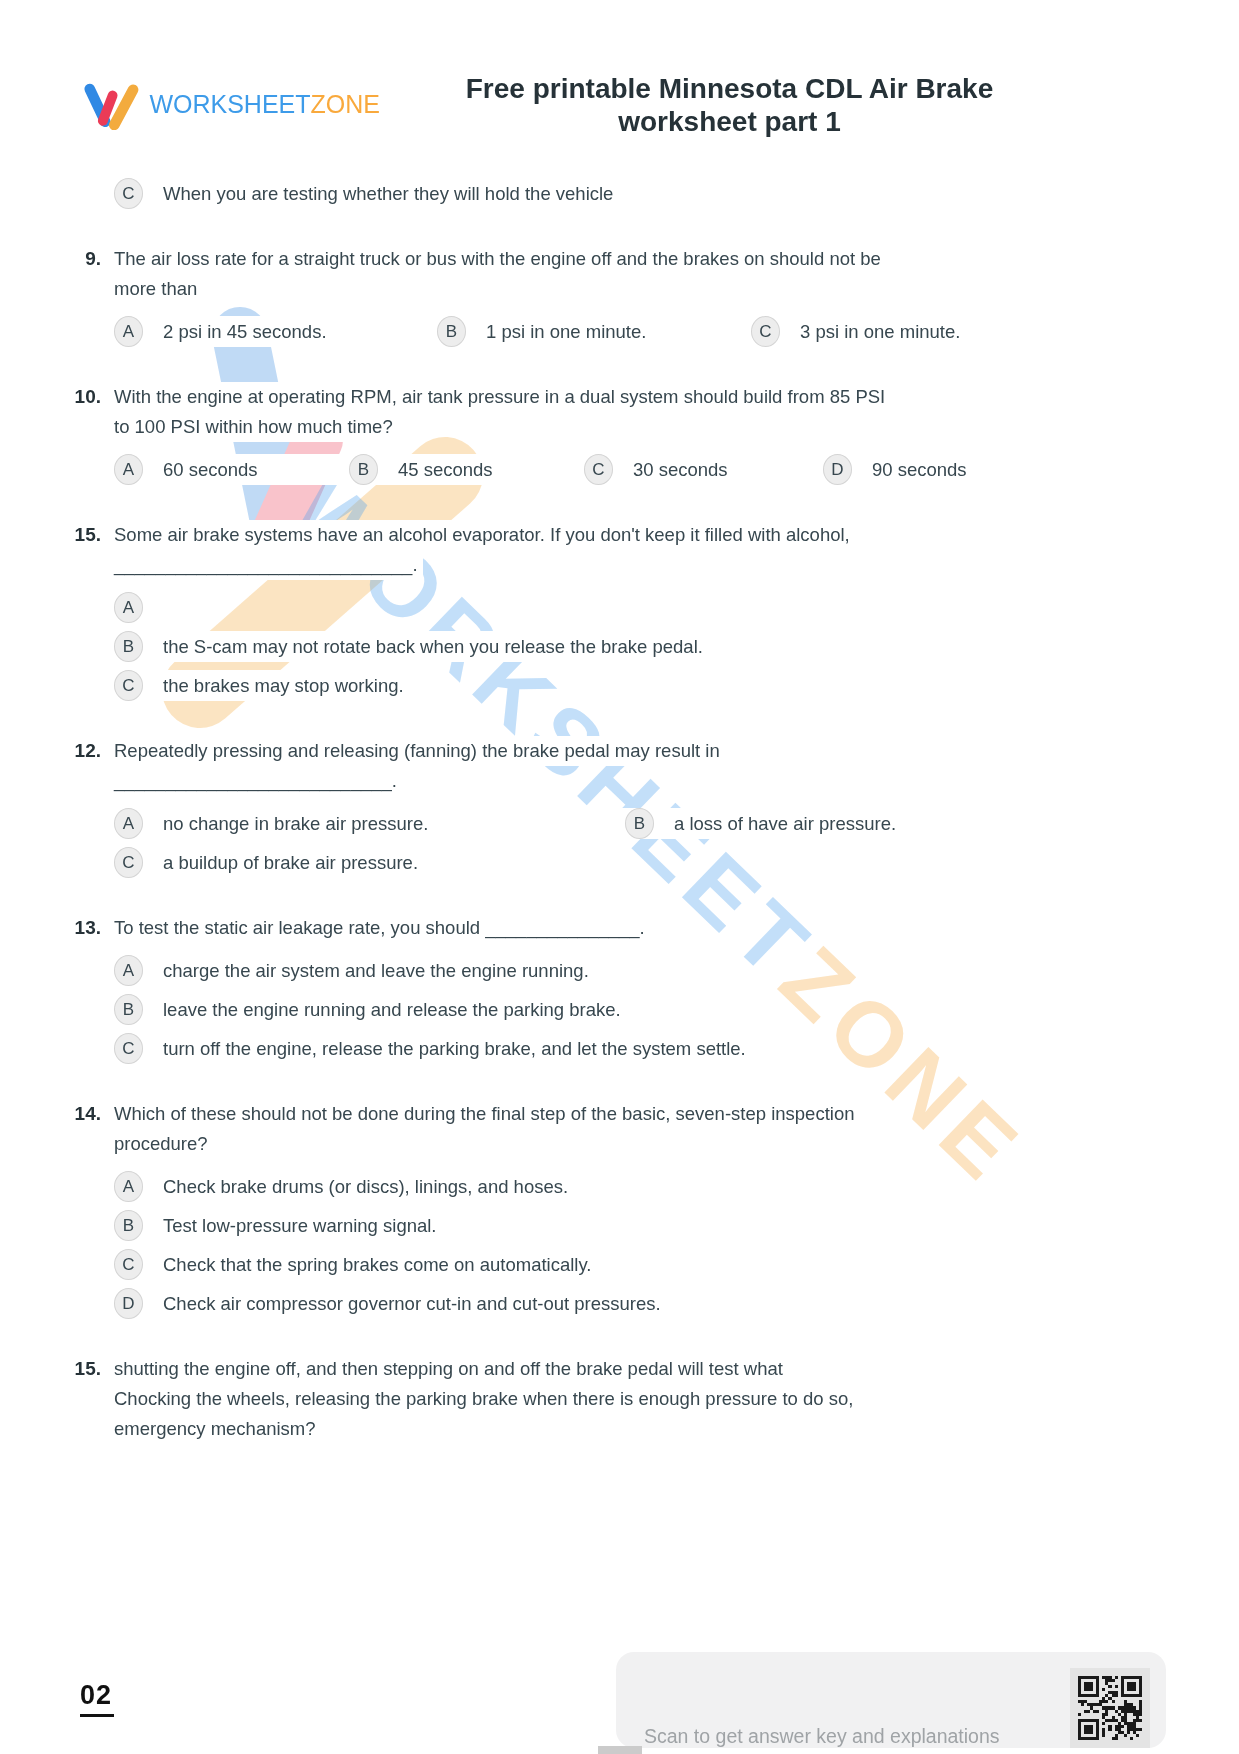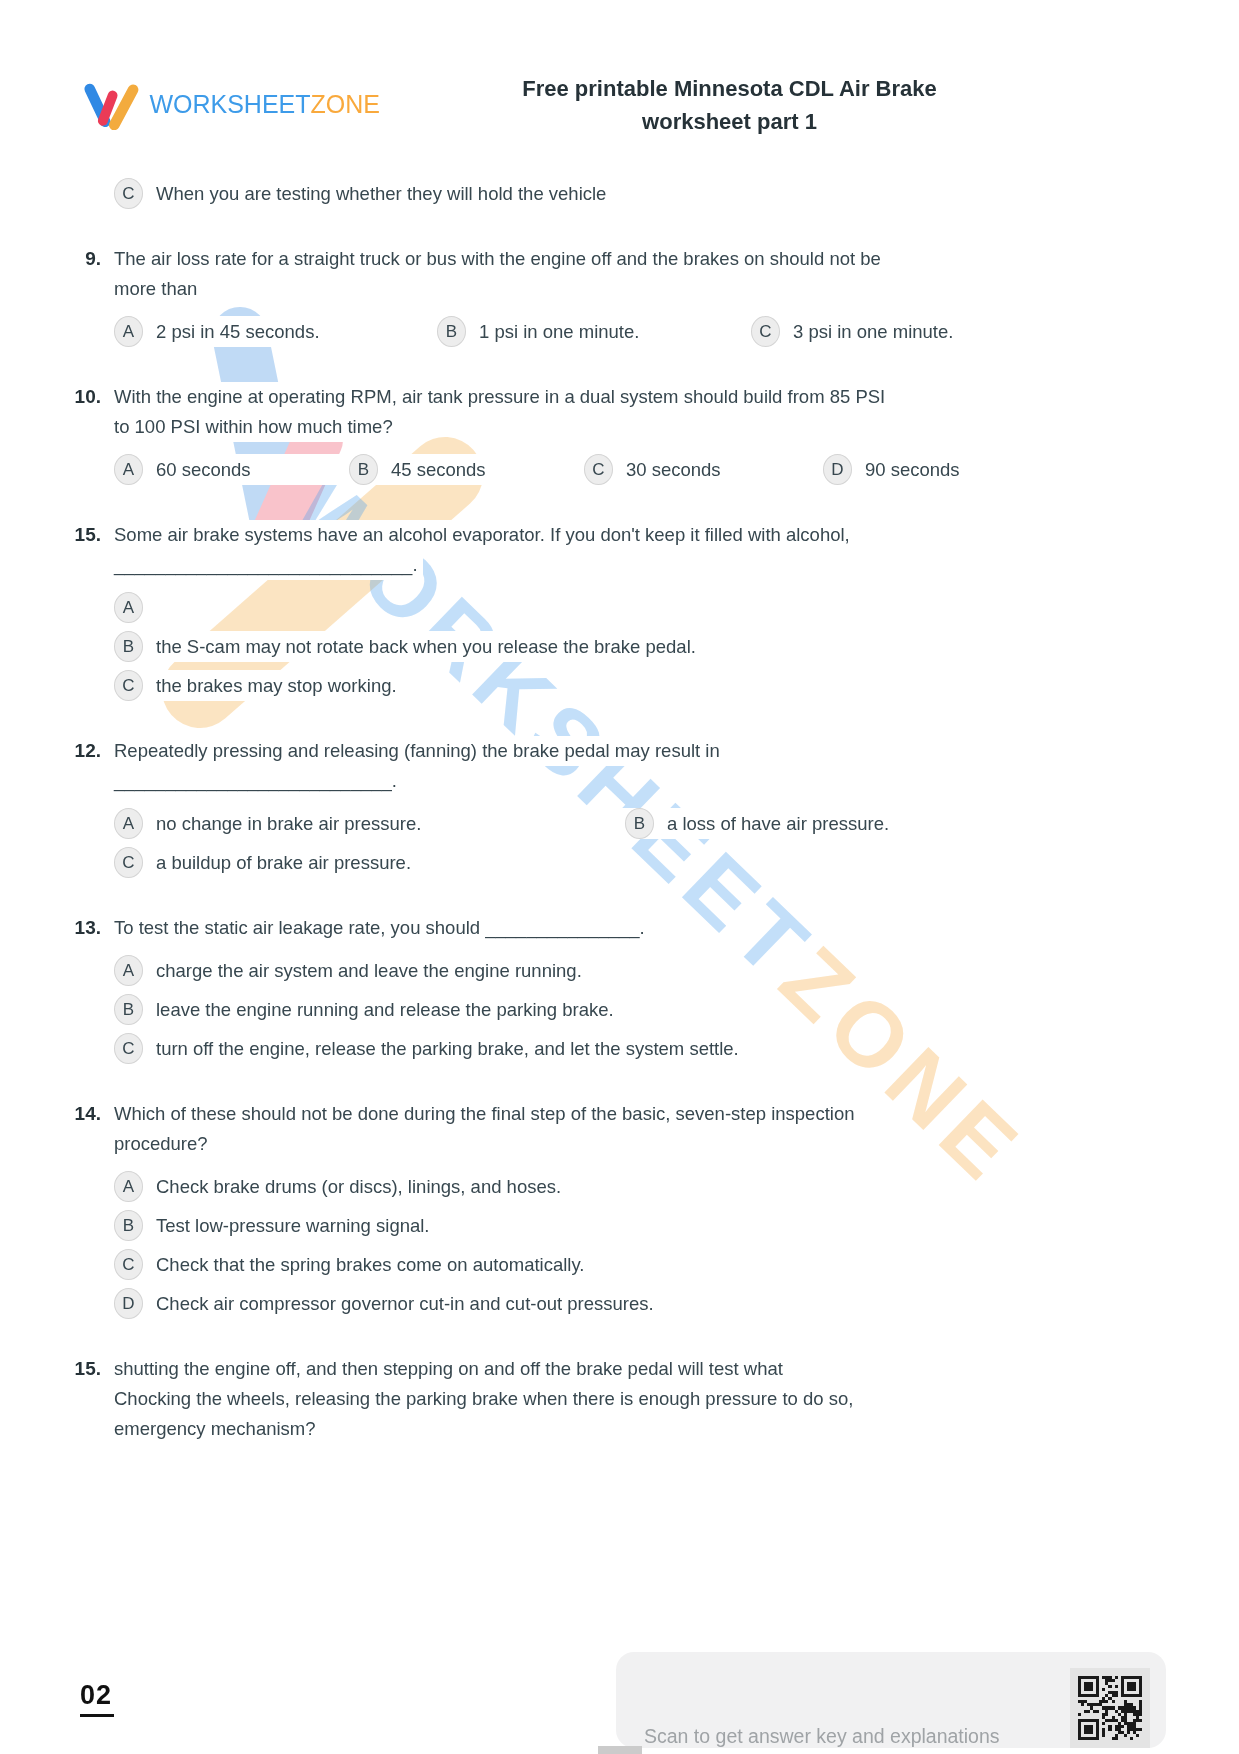--- a/index.html
+++ b/index.html
@@ -15,37 +15,37 @@
     font-size:92px;font-weight:bold;letter-spacing:9px;white-space:nowrap;
   }
   .wm-blue{color:rgba(80,160,238,.34);}
   .wm-orange{color:rgba(248,185,100,.40);}
   
   header{position:absolute;top:70px;left:75px;right:75px;display:flex;z-index:2;}
   .logo{display:flex;align-items:center;gap:9px;width:305px;flex:0 0 305px;}
   .brand{font-size:25px;font-weight:normal;line-height:25px;}
   .brand-blue{color:#3d9be9;}
   .brand-orange{color:#f9a93c;}
-  .doc-title{flex:1;text-align:center;font-size:22px;font-weight:bold;color:#263238;
+  .doc-title{flex:1;text-align:center;font-size:28px;font-weight:bold;color:#263238;
     line-height:33px;padding:2px 95px 0 10px;}
   
   main{position:absolute;top:178px;left:68px;width:985px;z-index:2;}
   .q{display:flex;margin-bottom:27px;}
   .qnum{flex:0 0 33px;text-align:right;margin-right:13px;font-weight:bold;font-size:19px;
     line-height:30px;color:#263238;background:#fff;}
   .qbody{flex:1;max-width:925px;}
   .qline{font-size:18.5px;line-height:30px;background:#fff;width:fit-content;padding-right:5px;}
   .opts{margin-top:12px;}
   .opt-row{display:flex;margin-bottom:8px;}
   .opt{display:flex;align-items:center;background:#fff;margin-bottom:8px;width:fit-content;padding-right:6px;}
   .opt-row .opt{margin-bottom:0;flex:0 0 auto;}
   .bubble{width:29px;height:31px;border-radius:50%;background:#ededed;border:1px solid #d4d4d4;
     display:flex;align-items:center;justify-content:center;font-size:17px;color:#37474f;
     flex:0 0 29px;box-sizing:border-box;}
-  .opt-text{margin-left:13px;font-size:18.5px;line-height:31px;white-space:nowrap;}
+  .opt-text{margin-left:20px;font-size:18.5px;line-height:31px;white-space:nowrap;}
   
   footer{position:absolute;inset:0;z-index:2;pointer-events:none;}
   .page-num{position:absolute;left:80px;top:1680px;font-size:27px;font-weight:bold;color:#111;
     border-bottom:3px solid #111;padding:0 2px 3px 0;letter-spacing:1px;}
   .scan-box{position:absolute;left:616px;top:1652px;width:550px;height:96px;background:#f1f1f2;
     border-radius:18px;display:flex;align-items:flex-end;justify-content:space-between;
     box-sizing:border-box;padding:0 16px 0 28px;}
   .scan-text{color:#9fa3a6;font-size:19.5px;}
   .qr-wrap{width:80px;height:80px;background:#e4e4e4;display:flex;align-items:center;justify-content:center;}
   .next-tab{position:absolute;left:598px;top:1746px;width:44px;height:8px;background:#cbcbcb;}

